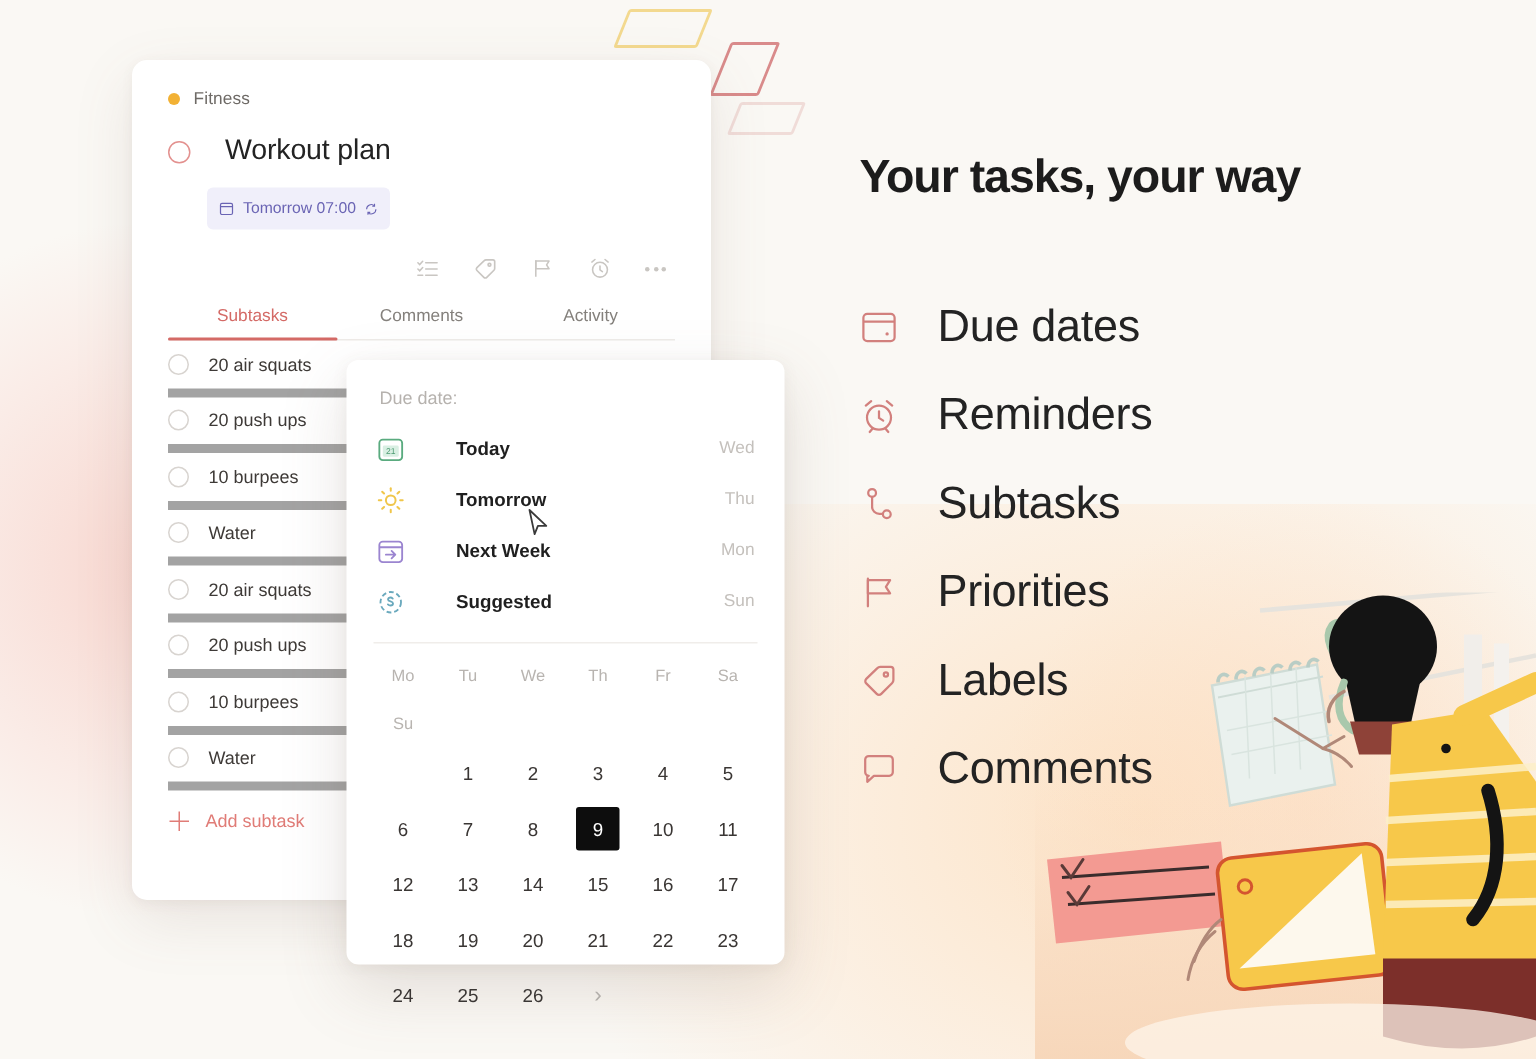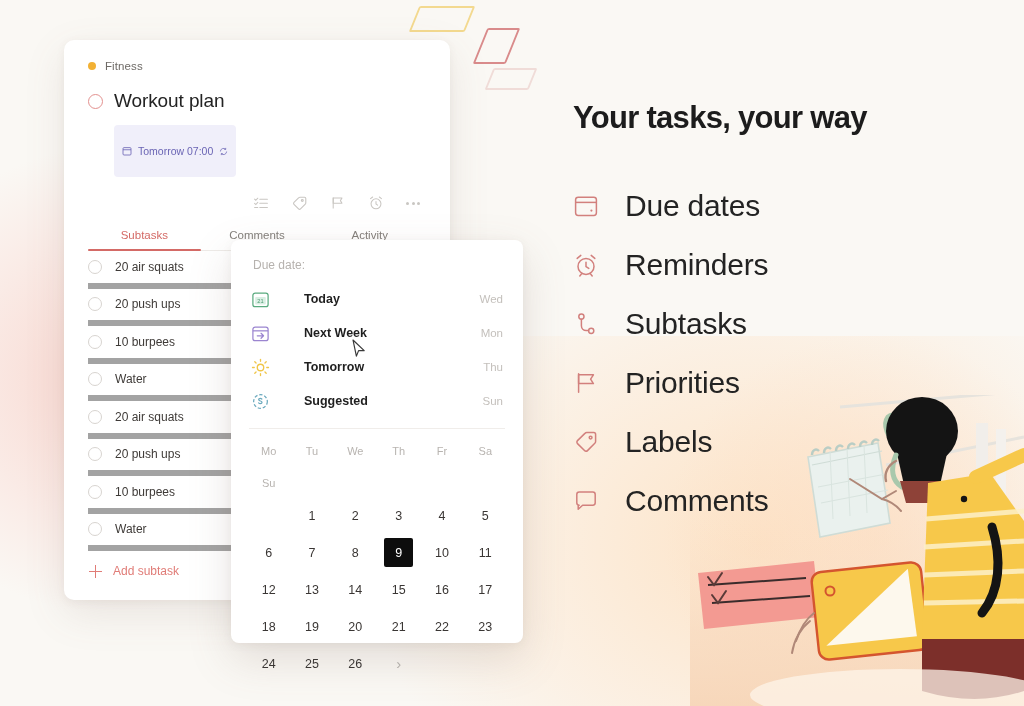--- a/index.html
+++ b/index.html
@@ -46,55 +46,55 @@
     border-radius: 2px;
     pointer-events: none;
   }
   .deco-yellow { left: 414px; top: 6px;  width: 56px; height: 26px; border-color: #f3d98f; }
   .deco-red    { left: 480px; top: 28px; width: 33px; height: 36px; border-color: #d98b8b; }
   .deco-pale   { left: 489px; top: 68px; width: 44px; height: 22px; border-color: #f0dcd8; }
 
   
   #task-card {
     position: absolute;
-    left: 64px; top: 40px;
+    left: 88px; top: 40px;
     width: 386px; height: 560px;
     background: #ffffff;
     border-radius: 10px;
     box-shadow: 0 14px 40px rgba(120,100,90,0.13), 0 2px 8px rgba(120,100,90,0.07);
   }
 
   .card-pad { padding: 16px 24px 0 24px; }
 
   .project-row { display: flex; align-items: center; gap: 9px; height: 20px; }
   .project-dot {
     width: 8px; height: 8px; border-radius: 50%;
     background: #f2b134; flex: none;
   }
   .project-name {
     font-size: 11.5px; color: #6e6a66; letter-spacing: .1px;
   }
 
   .title-row {
-    display: flex; align-items: center; gap: 11px;
+    display: flex; align-items: center; gap: 23px;
     margin-top: 14px;
   }
   .title-check {
     width: 15px; height: 15px; border-radius: 50%;
     border: 1.6px solid #e3918f; flex: none;
   }
   .task-title {
     font-size: 19px; color: #232323; font-weight: 400; letter-spacing: -.1px;
   }
 
   
   .due-chip {
     display: inline-flex; align-items: center; gap: 6px;
     margin: 13px 0 0 26px;
-    padding: 20px 8px;
+    padding: 8px 8px;
     background: #f0effa;
     border-radius: 4px;
     font-size: 10.5px; color: #6a64b4;
     white-space: nowrap;
   }
   .due-chip svg { display: block; }
 
   
   .toolbar {
     display: flex; align-items: center; justify-content: flex-end;
@@ -212,21 +212,21 @@
 
   
   #right-col {
     position: absolute;
     left: 573px; top: 100px;
     width: 420px;
   }
   #headline {
     font-size: 31px; font-weight: bold; color: #1c1c1c;
     letter-spacing: -.7px;
-    margin-bottom: 40px;
+    margin-bottom: 52px;
   }
   .feature {
     display: flex; align-items: center; gap: 26px;
     height: 59px;
   }
   .feature-icon { width: 26px; height: 26px; flex: none; line-height: 0; color: #d2807d; }
   .feature-label { font-size: 30px; color: #232323; letter-spacing: -.2px; }
 
   
   #illustration {
@@ -380,32 +380,20 @@
       <div class="dp-option">
         <span class="dp-opt-icon">
           <svg width="19" height="19" viewBox="0 0 20 20" fill="none">
             <rect x="2" y="3.2" width="16" height="14.4" rx="2.4" stroke="#5aab7f" stroke-width="1.3"></rect>
             <rect x="4.4" y="7.4" width="11.2" height="7.8" rx="1" fill="#d9efe3"></rect>
             <text x="10" y="13.4" font-size="6" fill="#4d9b72" text-anchor="middle" font-family="Liberation Sans, sans-serif">21</text>
           </svg>
         </span>
         <span class="dp-opt-label">Today</span>
         <span class="dp-opt-day">Wed</span>
-      </div>
-
-      <div class="dp-option">
-        <span class="dp-opt-icon">
-          <svg width="19" height="19" viewBox="0 0 20 20" fill="none">
-            <rect x="2" y="3.2" width="16" height="14.4" rx="2.4" stroke="#9b85d0" stroke-width="1.3"></rect>
-            <line x1="2" y1="7.2" x2="18" y2="7.2" stroke="#9b85d0" stroke-width="1.3"></line>
-            <path d="M6.6 12.4h6.4M10.6 9.8l2.6 2.6-2.6 2.6" stroke="#9b85d0" stroke-width="1.3" stroke-linecap="round" stroke-linejoin="round"></path>
-          </svg>
-        </span>
-        <span class="dp-opt-label">Next Week</span>
-        <span class="dp-opt-day">Mon</span>
       </div>
 
       <div class="dp-option">
         <span class="dp-opt-icon">
           <svg width="19" height="19" viewBox="0 0 20 20" fill="none" stroke="#f0c64a" stroke-width="1.4" stroke-linecap="round">
             <circle cx="10" cy="10" r="3.4"></circle>
             <line x1="10" y1="1.6" x2="10" y2="3.4"></line>
             <line x1="10" y1="16.6" x2="10" y2="18.4"></line>
             <line x1="1.6" y1="10" x2="3.4" y2="10"></line>
             <line x1="16.6" y1="10" x2="18.4" y2="10"></line>
@@ -414,20 +402,32 @@
             <line x1="16" y1="4" x2="14.7" y2="5.3"></line>
             <line x1="5.3" y1="14.7" x2="4" y2="16"></line>
           </svg>
         </span>
         <span class="dp-opt-label">Tomorrow</span>
         <span class="dp-opt-day">Thu</span>
       </div>
 
       <div class="dp-option">
         <span class="dp-opt-icon">
+          <svg width="19" height="19" viewBox="0 0 20 20" fill="none">
+            <rect x="2" y="3.2" width="16" height="14.4" rx="2.4" stroke="#9b85d0" stroke-width="1.3"></rect>
+            <line x1="2" y1="7.2" x2="18" y2="7.2" stroke="#9b85d0" stroke-width="1.3"></line>
+            <path d="M6.6 12.4h6.4M10.6 9.8l2.6 2.6-2.6 2.6" stroke="#9b85d0" stroke-width="1.3" stroke-linecap="round" stroke-linejoin="round"></path>
+          </svg>
+        </span>
+        <span class="dp-opt-label">Next Week</span>
+        <span class="dp-opt-day">Mon</span>
+      </div>
+
+      <div class="dp-option">
+        <span class="dp-opt-icon">
           <svg width="19" height="19" viewBox="0 0 20 20" fill="none" stroke="#6aa9bd" stroke-width="1.3">
             <circle cx="10" cy="10" r="7.2" stroke-dasharray="3.4 2"></circle>
             <path d="M11.4 7.4c-.5-.5-1-.7-1.6-.7-1 0-1.7.5-1.7 1.3 0 1.9 3.5 1 3.5 2.9 0 .8-.8 1.4-1.8 1.4-.7 0-1.3-.3-1.8-.8" stroke-linecap="round"></path>
           </svg>
         </span>
         <span class="dp-opt-label">Suggested</span>
         <span class="dp-opt-day">Sun</span>
       </div>
     </div>
 

